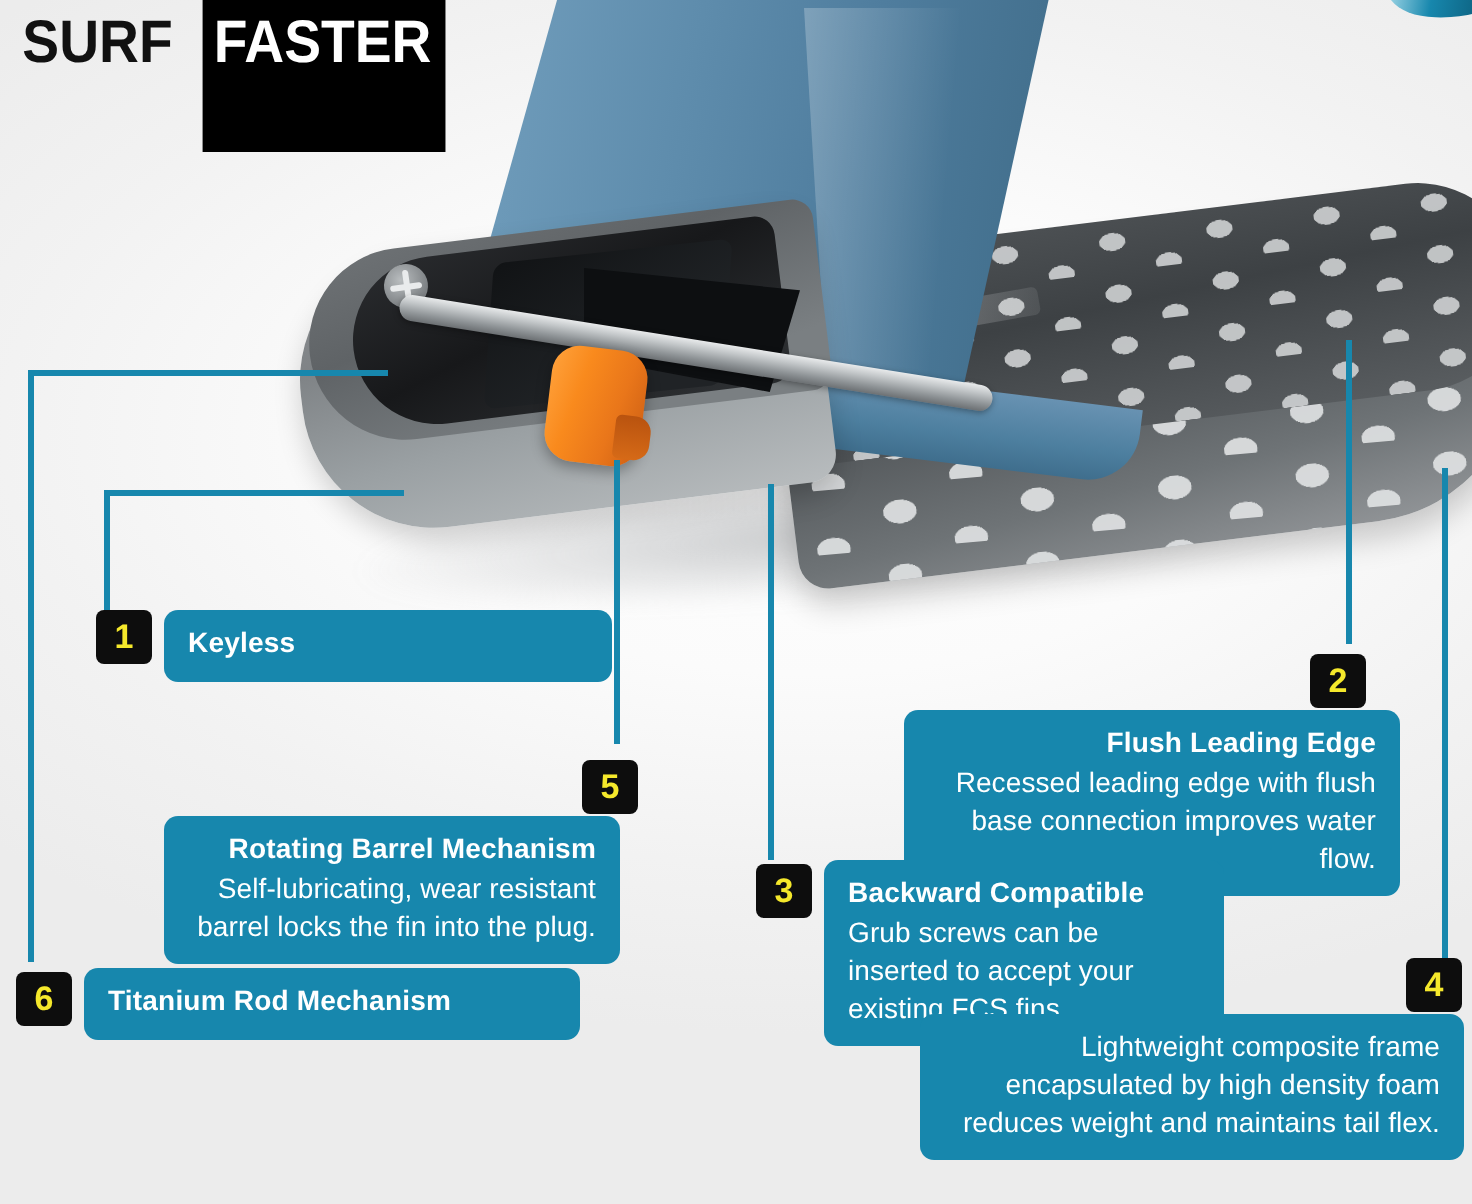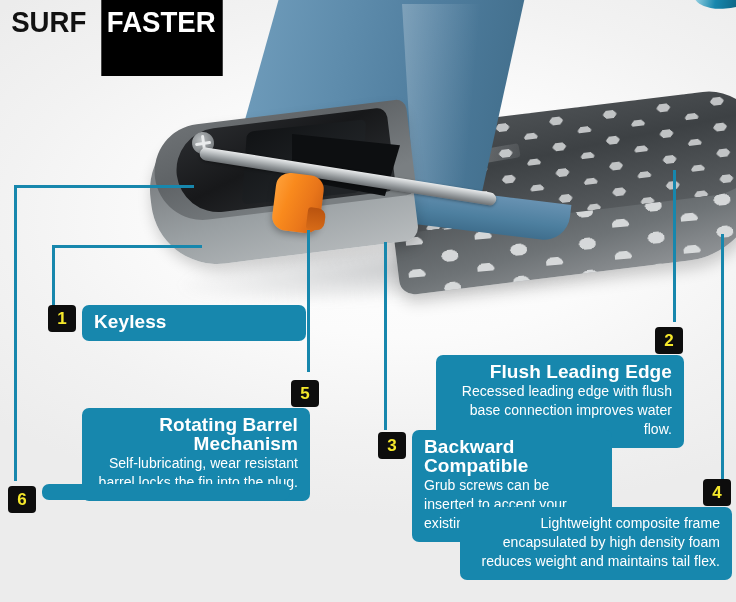--- a/index.html
+++ b/index.html
@@ -273,21 +273,21 @@
     background:#1787ad;
     border-radius:7px;
     color:#ffffff;
     padding:7px 12px 9px 12px;
     box-sizing:border-box;
     z-index:20;
     line-height:19px;
   }
   .box .t{
     font-weight:bold;
-    font-size:19px;
+    font-size:14px;
     display:block;
     margin-bottom:1px;
     letter-spacing:.1px;
   }
   .box .b{
     font-size:14px;
     display:block;
     letter-spacing:.05px;
   }
   .al-l{text-align:left;}
@@ -348,39 +348,40 @@
     <span class="logo-surf">SURF</span>
     <span class="logo-faster">FASTER</span>
   </div>
 
   <div class="badge" style="left:48px;top:305px;">1</div>
   <div class="box al-l" style="left:82px;top:305px;width:224px;">
     <span class="t">Keyless</span>
   </div>
 
   <div class="badge" style="left:655px;top:327px;">2</div>
-  <div class="box al-r" style="left:436px;top:355px;width:248px;padding-left:20px;">
+  <div class="box al-r" style="left:452px;top:355px;width:248px;padding-left:20px;">
     <span class="t">Flush Leading Edge</span>
     <span class="b">Recessed leading edge with flush base connection improves water flow.</span>
   </div>
 
   <div class="badge" style="left:291px;top:380px;">5</div>
   <div class="box al-c" style="left:82px;top:408px;width:228px;">
     <span class="t">Rotating Barrel Mechanism</span>
     <span class="b">Self-lubricating, wear resistant barrel locks the fin into the plug.</span>
   </div>
 
   <div class="badge" style="left:378px;top:432px;">3</div>
   <div class="box al-l" style="left:412px;top:430px;width:200px;">
     <span class="t">Backward Compatible</span>
     <span class="b">Grub screws can be inserted to accept your existing FCS fins.</span>
   </div>
 
   <div class="badge" style="left:8px;top:486px;">6</div>
   <div class="box al-l" style="left:42px;top:484px;width:248px;">
+    <span class="t">Titanium Rod Mechanism</span>
   </div>
 
   <div class="badge" style="left:703px;top:479px;">4</div>
   <div class="box al-r" style="left:460px;top:507px;width:272px;">
     <span class="b">Lightweight composite frame encapsulated by high density foam reduces weight and maintains tail flex.</span>
   </div>
 
 </div>
 
 </body></html>

